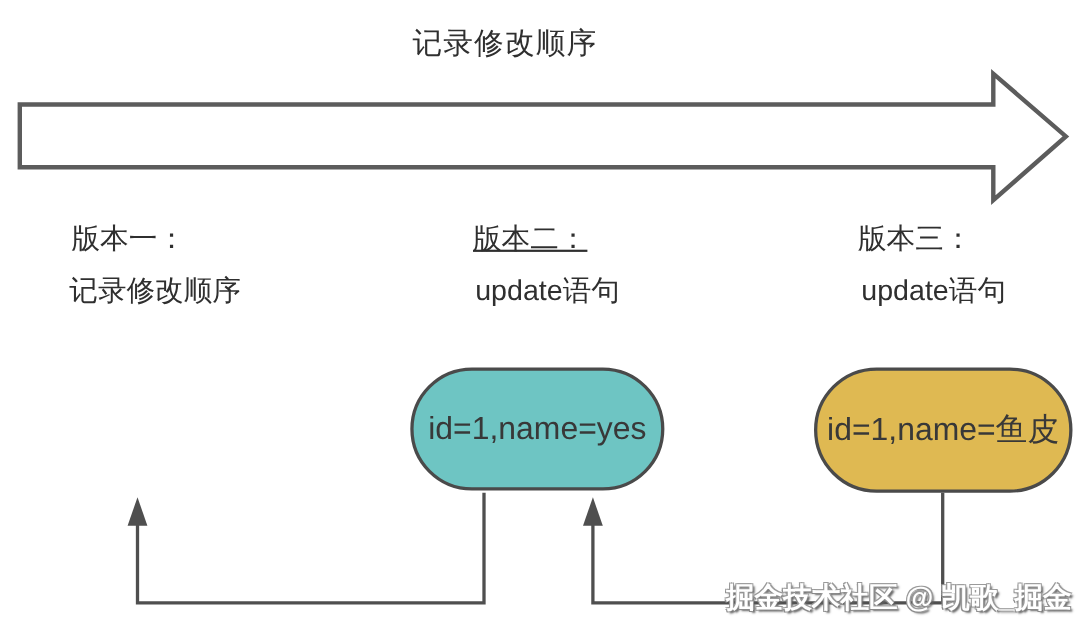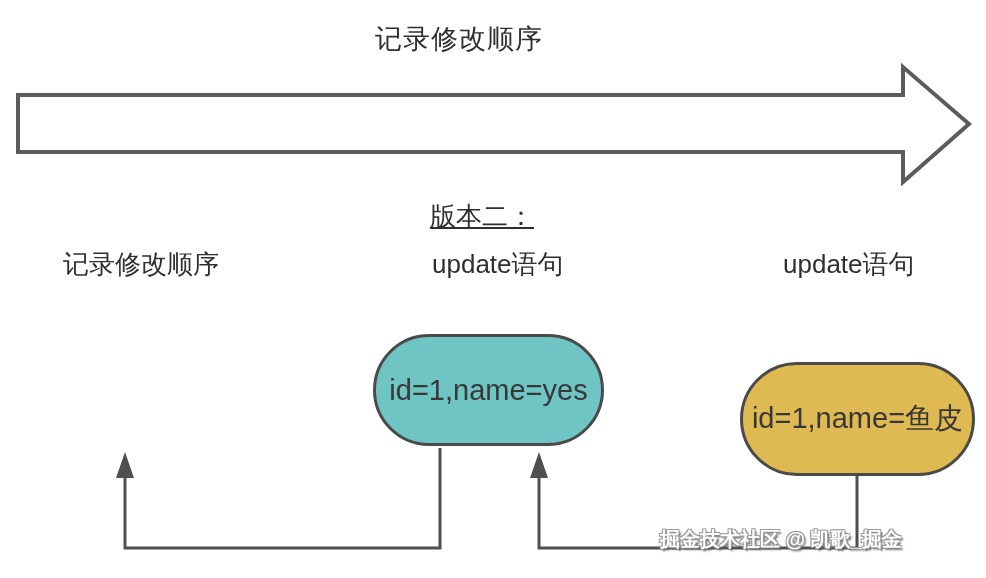--- a/index.html
+++ b/index.html
@@ -58,21 +58,21 @@
     color: #383838;
     white-space: nowrap;
   }
   .pill-v1 { left: 8px;   top: 341px; width: 233px; height: 109px; }
   .pill-v2 { left: 373px; top: 334px; width: 231px; height: 112px; }
   .pill-v3 { left: 740px; top: 334px; width: 235px; height: 114px; }
   .watermark {
     position: absolute;
     left: 660px;
     top: 526px;
-    font-size: 20px;
+    font-size: 26px;
     font-weight: bold;
     color: #ffffff;
     white-space: nowrap;
     text-shadow:
       -1px -1px 0 #9a9a9a,
        1px -1px 0 #9a9a9a,
       -1px  1px 0 #8a8a8a,
        2px  2px 2px #5f5f5f;
   }
   .pos-v1-label { left: 65px;  top: 199px; }
@@ -93,29 +93,31 @@
 
     <polygon class="big-arrow" points="18,95 903,95 903,67 969,124 903,182 903,152 18,152"></polygon>
 
     <path class="connector" d="M440,448 L440,548 L125,548 L125,472"></path>
     <polygon class="arrowhead" points="125,452 116,478 134,478"></polygon>
 
     <path class="connector" d="M857,448 L857,548 L539,548 L539,472"></path>
     <polygon class="arrowhead" points="539,452 530,478 548,478"></polygon>
   </svg>
 
+  <div class="vlabel pos-v1-label">版本一：</div>
   <div class="vlabel pos-v1-stmt">记录修改顺序</div>
 
   <div class="vlabel pos-v2-label">版本二：</div>
   <div class="vlabel pos-v2-stmt">update语句</div>
 
+  <div class="vlabel pos-v3-label">版本三：</div>
   <div class="vlabel pos-v3-stmt">update语句</div>
 
   <div class="pill pill-v2" style="background-color: rgb(110, 197, 195);">
     <span>id=1,name=yes</span>
   </div>
-  <div class="pill pill-v3" style="background-color: rgb(223, 185, 82); margin-top: 28px;">
+  <div class="pill pill-v3" style="background-color: rgb(223, 185, 82);">
     <span>id=1,name=鱼皮</span>
   </div>
 
   <div class="watermark">掘金技术社区 @ 凯歌_掘金</div>
 
 </div>
 
 </body></html>

